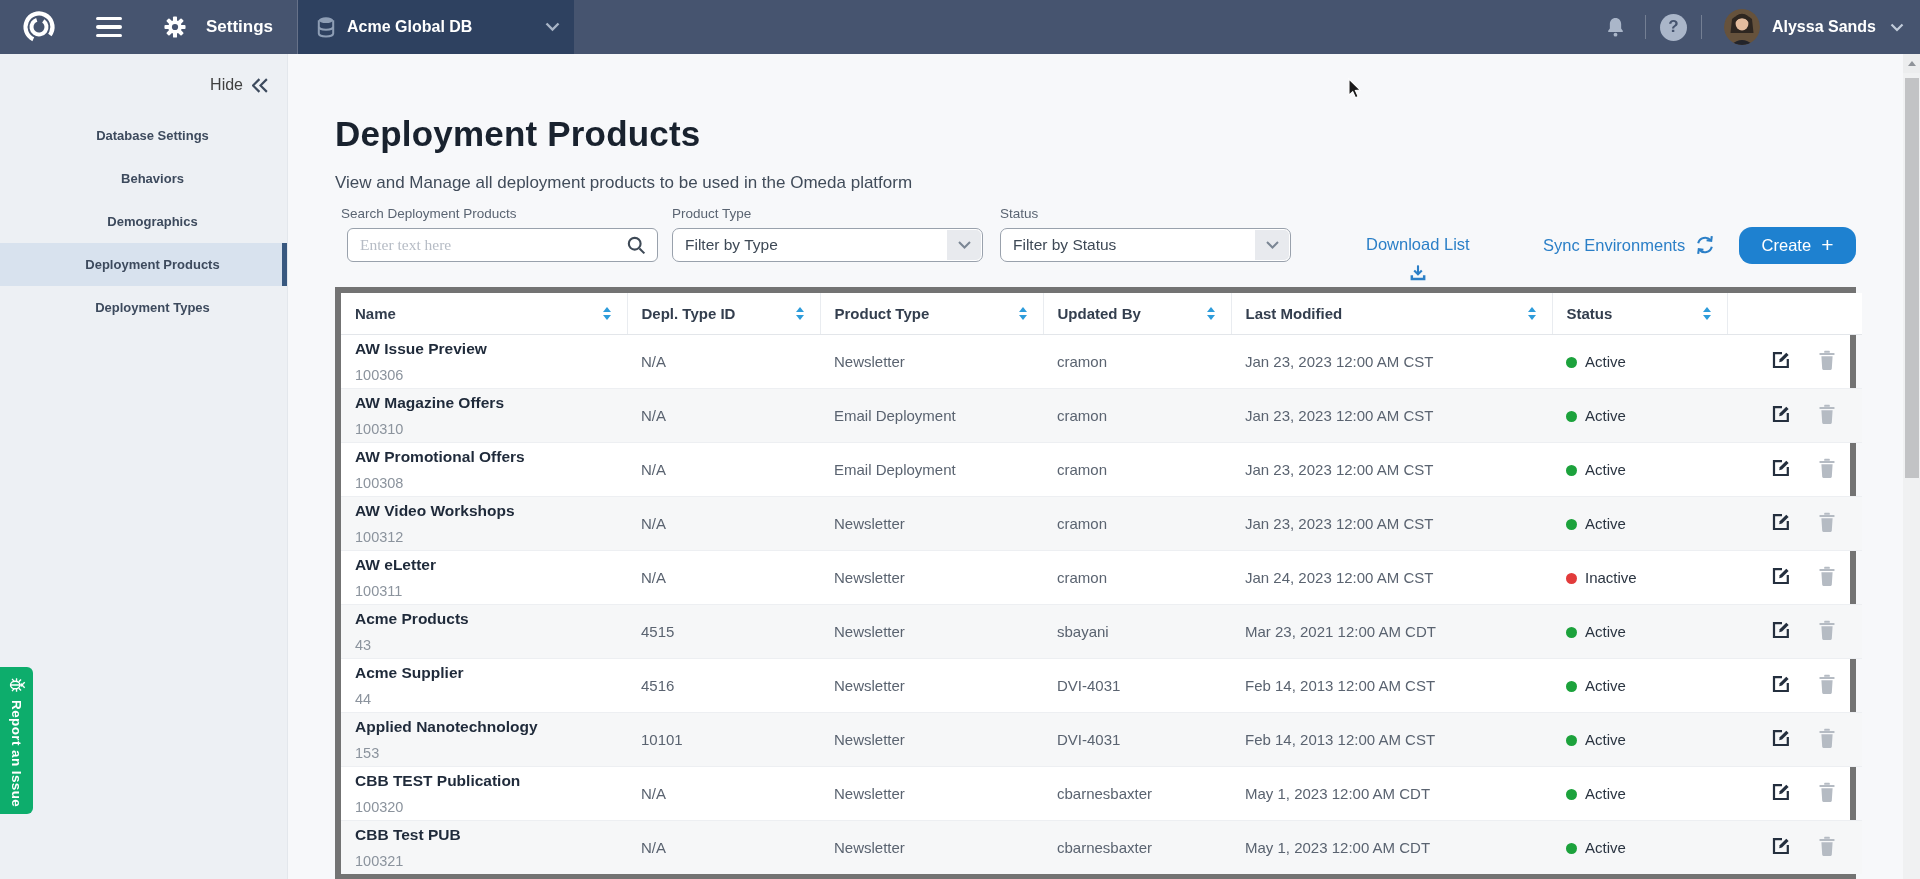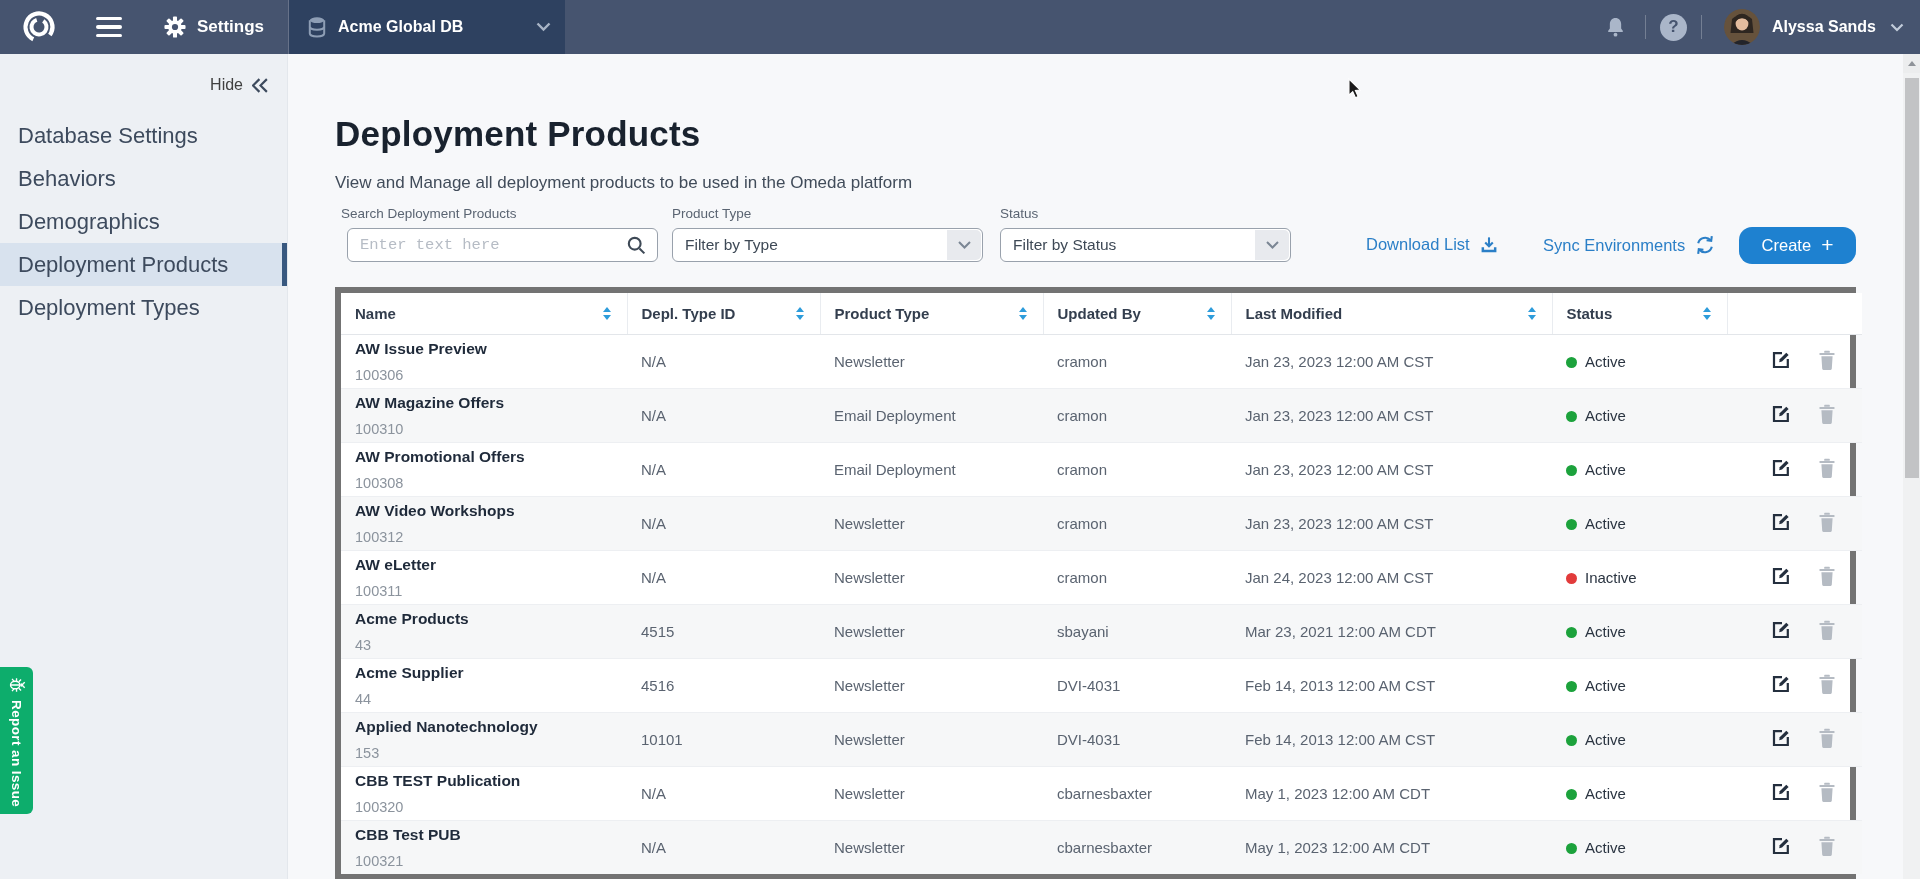--- a/index.html
+++ b/index.html
@@ -6,57 +6,57 @@
   html,body { background:#dfe3e8; }
   .screen {
     position:relative; width:1920px; height:879px; overflow:hidden;
     background:#F7F8FA; font-family:"Liberation Sans", sans-serif;
   }
   
   .navbar { position:absolute; left:0; top:0; width:1920px; height:54px; background:#46546F; display:flex; align-items:center; z-index:30; }
   .nav-logo { margin-left:22px; width:34px; height:34px; display:flex; align-items:center; }
   .nav-burger { margin-left:40px; width:26px; display:flex; flex-direction:column; gap:5px; cursor:pointer; }
   .nav-burger span { height:3.5px; background:#fff; border-radius:2px; }
-  .nav-settings { margin-left:42px; display:flex; align-items:center; gap:11px; color:#fff; font-size:17px; font-weight:bold; }
+  .nav-settings { margin-left:42px; display:flex; align-items:center; gap:20px; color:#fff; font-size:17px; font-weight:bold; }
   .nav-divider-thin { width:1px; height:54px; background:rgba(255,255,255,0.18); margin-left:24px; }
   .db-section { height:54px; width:276px; background:#2E4160; display:flex; align-items:center; padding:0 14px 0 18px; cursor:pointer; }
   .db-section .db-name { color:#fff; font-size:16px; font-weight:bold; margin-left:11px; flex:1; }
   .nav-right { margin-left:auto; display:flex; align-items:center; margin-right:16px; }
   .nav-icon-btn { width:30px; height:30px; display:flex; align-items:center; justify-content:center; cursor:pointer; }
   .nav-sep { width:1px; height:24px; background:rgba(255,255,255,0.25); margin:0 14px; }
   .help-circle { width:27px; height:27px; border-radius:50%; background:#AAB6C9; color:#46546F; font-weight:bold; font-size:17px; display:flex; align-items:center; justify-content:center; cursor:pointer; }
   .avatar { width:36px; height:36px; border-radius:50%; overflow:hidden; margin:0 12px 0 8px; cursor:pointer; flex:none; }
   .user-name { color:#fff; font-size:16px; font-weight:bold; margin-right:14px; }
   
   .sidebar { position:absolute; left:0; top:54px; width:288px; height:825px; background:#EDF0F4; border-right:1px solid #E3E7EC; z-index:10; }
   .hide-row { display:flex; justify-content:flex-end; align-items:center; gap:9px; padding:22px 18px 14px 0; color:#404040; font-size:16px; cursor:pointer; }
   .side-list { list-style:none; margin-top:6px; }
-  .side-item { height:43px; display:flex; align-items:center; padding-left:18px; font-size:22px; font-weight:normal; color:#3D4A5D; cursor:pointer; position:relative; }
+  .side-item { height:43px; display:flex; align-items:center; padding-left:18px; font-size:13px; font-weight:bold; color:#3D4A5D; cursor:pointer; position:relative;justify-content:center; }
   .side-item.active { background:#D8E2EE; }
   .side-item.active::after { content:""; position:absolute; right:0; top:0; bottom:0; width:5px; background:#38587F; }
   
   .report-tab { position:absolute; left:0; top:667px; width:33px; height:147px; background:#0DAD6C; border-radius:0 6px 6px 0; z-index:20; display:flex; flex-direction:column; align-items:center; padding-top:9px; cursor:pointer; }
   .report-tab .bug { transform:rotate(90deg); margin-bottom:6px; }
   .report-tab .rlabel { writing-mode:vertical-rl; color:#fff; font-size:13.5px; font-weight:bold; letter-spacing:0.4px; }
   
   .main { position:absolute; left:289px; top:54px; width:1614px; height:825px; }
   .page-title { position:absolute; left:46px; top:60px; font-size:35px; font-weight:bold; color:#19222E; letter-spacing:0.2px; }
   .page-subtitle { position:absolute; left:46px; top:119px; font-size:17px; color:#414C5A; }
   .f-label { position:absolute; font-size:13.5px; color:#5A6472; }
   .f-box { position:absolute; top:174px; height:34px; background:#fff; border:1px solid #99A1AC; border-radius:6px; }
   .search-wrap { left:58px; width:311px; }
-  .search-wrap input { width:100%; height:100%; border:none; outline:none; background:transparent; border-radius:6px; padding:0 40px 0 12px; font-size:15.5px; color:#3E4956; font-family:Liberation Mono, monospace; }
+  .search-wrap input { width:100%; height:100%; border:none; outline:none; background:transparent; border-radius:6px; padding:0 40px 0 12px; font-size:15.5px; color:#3E4956; font-family:Liberation Serif, serif; }
   .search-wrap input::placeholder { color:#B6BCC5; }
   .search-wrap .sicon { position:absolute; right:10px; top:6px; }
-  .selectbox { display:flex; align-items:center; padding-left:12px; font-size:15.5px; color:#3E4956; cursor:pointer; }
+  .selectbox { display:flex; align-items:center; padding-left:12px; font-size:15.5px; color:#3E4956; cursor:pointer;border-radius:7px; }
   .sel-type { left:383px; width:311px; }
   .sel-status { left:711px; width:291px; }
   .sel-arrow { position:absolute; right:1px; top:1px; bottom:1px; width:34px; background:#E8EAEE; border-radius:0 5px 5px 0; display:flex; align-items:center; justify-content:center; }
   .link-action { position:absolute; top:181px; display:flex; align-items:center; gap:9px; color:#2B7FC7; font-size:16.5px; cursor:pointer; }
-  .dl-link { left:1077px; }
+  .dl-link { left:1077px;flex-direction:column; }
   .sync-link { left:1254px; }
   .create-btn { position:absolute; left:1450px; top:173px; width:117px; height:37px; background:#1E81D0; border:none; border-radius:13px; color:#fff; font-size:16.5px; font-family:"Liberation Sans", sans-serif; display:flex; align-items:center; justify-content:center; gap:10px; cursor:pointer; }
   .create-btn .plus { font-size:21px; font-weight:400; line-height:1; margin-top:-2px; }
   
   .tbl-wrap { position:absolute; left:46px; top:233px; width:1521px; background:#fff; border:6px solid #737373; }
   table { border-collapse:collapse; table-layout:fixed; width:100%; }
   th { height:41px; font-size:15px; font-weight:bold; color:#333E4E; text-align:left; border-bottom:1px solid #E3E6EA; border-left:1px solid #E9ECF0; background:#fff; }
   th:first-child { border-left:none; }
   .th-inner { display:flex; align-items:center; justify-content:space-between; padding:0 16px 0 14px; }
   .sort { display:flex; flex-direction:column; gap:2.5px; cursor:pointer; }

